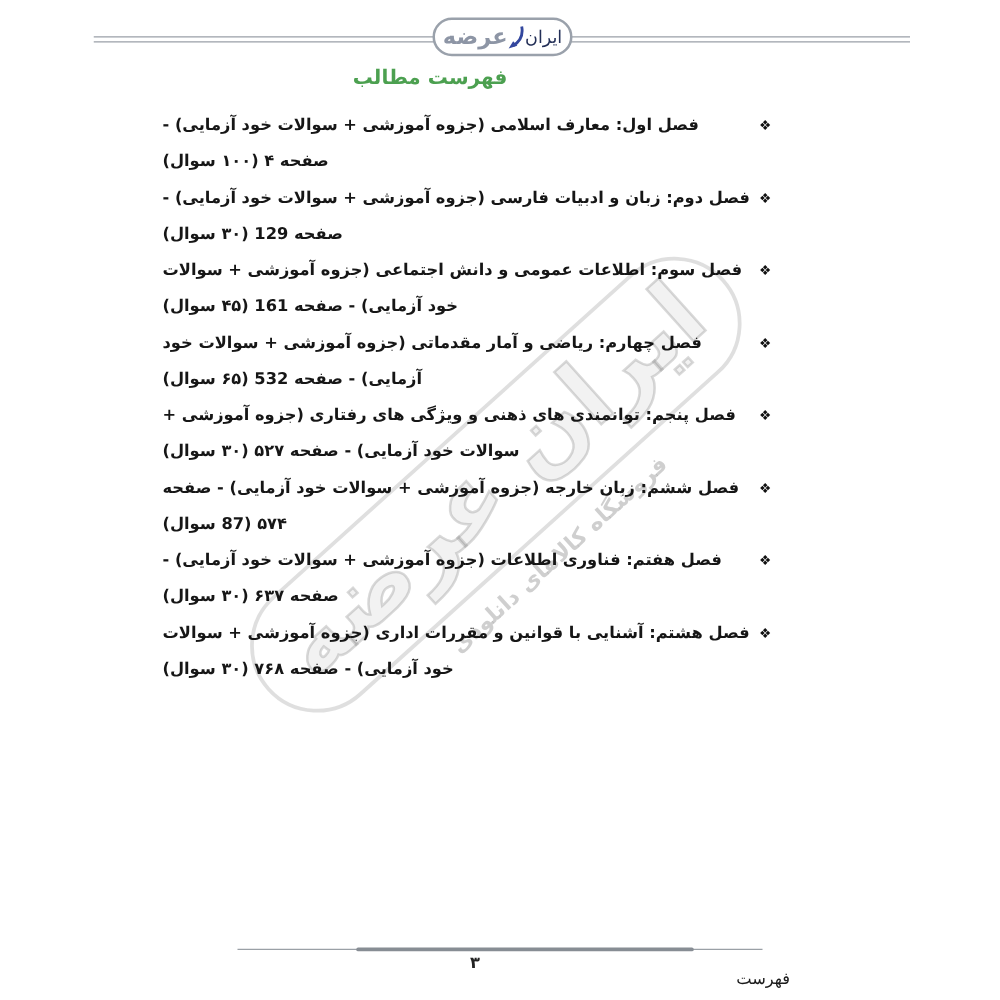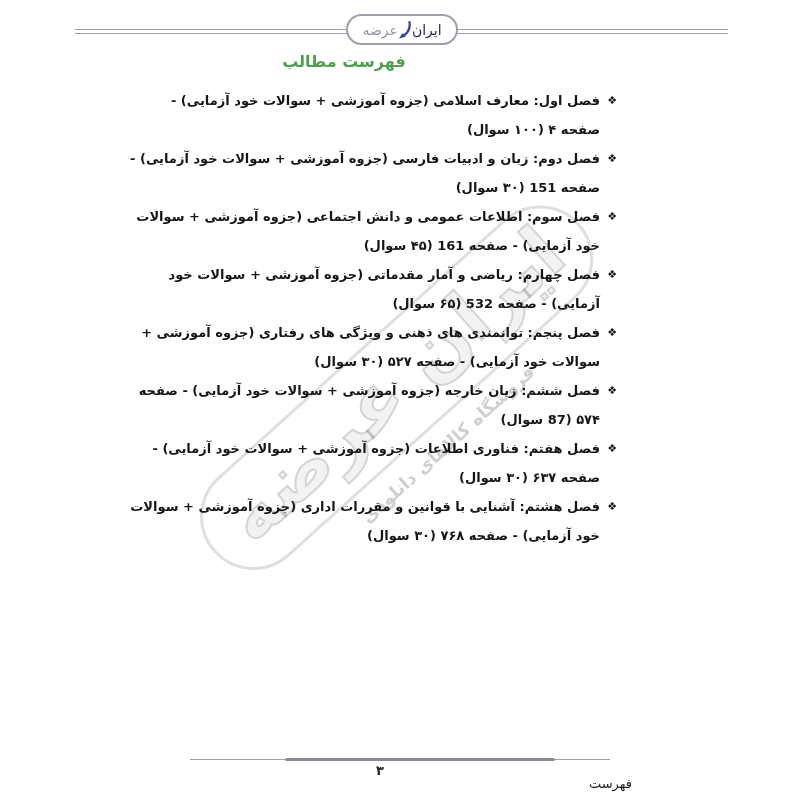--- a/index.html
+++ b/index.html
@@ -24,21 +24,21 @@
   .logo-capsule {
     position: absolute; top: 14px; left: 346px; width: 108px; height: 27px;
     background: #ffffff;
     border: 2px solid #9aa1ab;
     border-radius: 16px;
     display: flex; flex-direction: row; align-items: center; justify-content: center;
     direction: rtl; gap: 1px;
     z-index: 3;
   }
   .logo-iran  { color: #232f57; font-weight: normal; font-size: 14px; line-height: 1; }
-  .logo-arzeh { color: #8d95a5; font-weight: normal; font-size: 14px; line-height: 1; }
+  .logo-arzeh { color: #8d95a5; font-weight: bold; font-size: 18px; line-height: 1; }
   .logo-arrow { width: 14px; height: 20px; margin: 0 -1px; }
 
   
   .page-title {
     position: absolute; top: 52px; left: 0; width: 688px;
     text-align: center;
     color: #4ca050;
     font-size: 16px; font-weight: bold;
     direction: rtl;
   }
@@ -55,21 +55,21 @@
     font-size: 13px; font-weight: bold;
     line-height: 29px;
   }
   .bullet {
     flex: 0 0 17px;
     font-size: 11px;
     color: #111;
   }
   .toc-text {
     flex: 1;
-    text-align: right;
+    text-align: left;
   }
 
   
   .watermark {
     position: absolute; left: 408px; top: 400px;
     transform: translate(-50%, -50%) rotate(-42deg);
     text-align: center;
     direction: rtl;
     pointer-events: none;
     z-index: 1;
@@ -136,21 +136,21 @@
 
   <div class="page-title">فهرست مطالب</div>
 
   <div class="toc">
     <div class="toc-item">
       <span class="bullet">❖</span>
       <div class="toc-text">فصل اول: معارف اسلامی (جزوه آموزشی + سوالات خود آزمایی) - صفحه ۴ (۱۰۰ سوال)</div>
     </div>
     <div class="toc-item">
       <span class="bullet">❖</span>
-      <div class="toc-text">فصل دوم: زبان و ادبیات فارسی (جزوه آموزشی + سوالات خود آزمایی) - صفحه 151 (۳۰ سوال)</div>
+      <div class="toc-text">فصل دوم: زبان و ادبیات فارسی (جزوه آموزشی + سوالات خود آزمایی) - صفحه 129 (۳۰ سوال)</div>
     </div>
     <div class="toc-item">
       <span class="bullet">❖</span>
       <div class="toc-text">فصل سوم: اطلاعات عمومی و دانش اجتماعی (جزوه آموزشی + سوالات خود آزمایی) - صفحه 161 (۴۵ سوال)</div>
     </div>
     <div class="toc-item">
       <span class="bullet">❖</span>
       <div class="toc-text">فصل چهارم: ریاضی و آمار مقدماتی (جزوه آموزشی + سوالات خود آزمایی) - صفحه 532 (۶۵ سوال)</div>
     </div>
     <div class="toc-item">

